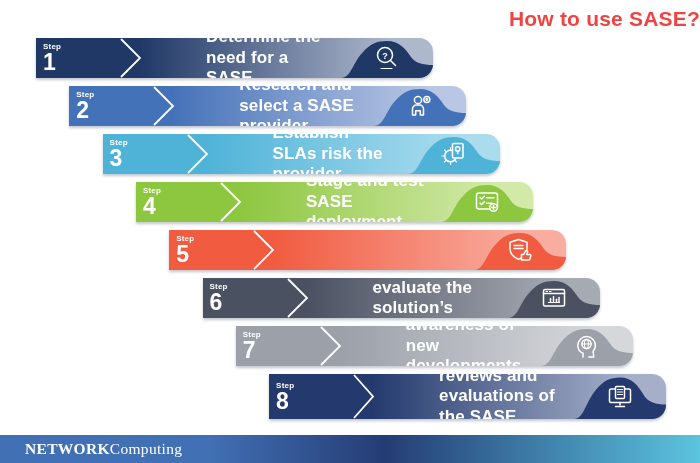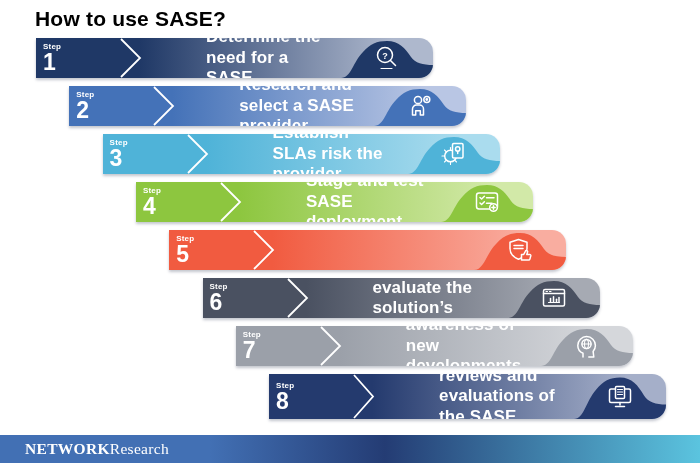--- a/index.html
+++ b/index.html
@@ -44,21 +44,21 @@
     position:absolute;left:0;bottom:0;width:700px;height:28px;
     background:linear-gradient(90deg,#4270B4 0%,#3A62A8 30%,#243C74 55%,#3E8FBC 82%,#5BC4DF 100%);
     display:flex;align-items:center;padding-left:25px;box-sizing:border-box;
   }
   .brand{color:#fff;font-family:"Liberation Serif","DejaVu Serif",serif;font-size:15.5px;letter-spacing:.3px;}
   .brand b{font-weight:bold;}
 </style>
 </head>
 <body>
 
-<div class="title" style="color: #000000;">How to use SASE?</div>
+<div class="title" style="color: #ef4444; text-align: right;">How to use SASE?</div>
 
 <div class="banners">
 
   <div class="banner" style="--c: #1F3866; --t: #AEB8CD; margin-left: 36px;">
     <div class="stepblock">
       <span class="steplbl">Step</span>
       <span class="stepnum">1</span>
     </div>
     <svg class="chev" width="22" height="40" viewBox="0 0 22 40">
         <polyline points="1,1 20,20 1,39" fill="none" stroke="#fff" stroke-width="1.8"></polyline>
@@ -248,14 +248,14 @@
         <line class="thin" x1="11.5" y1="11.5" x2="16.5" y2="11.5"></line>
         <line x1="14" y1="19.5" x2="14" y2="22"></line>
         <line x1="9.5" y1="23.5" x2="18.5" y2="23.5"></line>
       </svg>
     </div>
   </div>
 
 </div>
 
 <div class="footer" style="background: linear-gradient(90deg, rgb(66, 112, 180) 0%, rgb(66, 112, 180) 30%, rgb(36, 60, 116) 55%, rgb(91, 196, 223) 100%);">
-  <span class="brand"><b>NETWORK</b><span>Research</span></span>
+  <span class="brand"><b>NETWORK</b><span>Computing</span></span>
 </div>
 
 </body></html>

